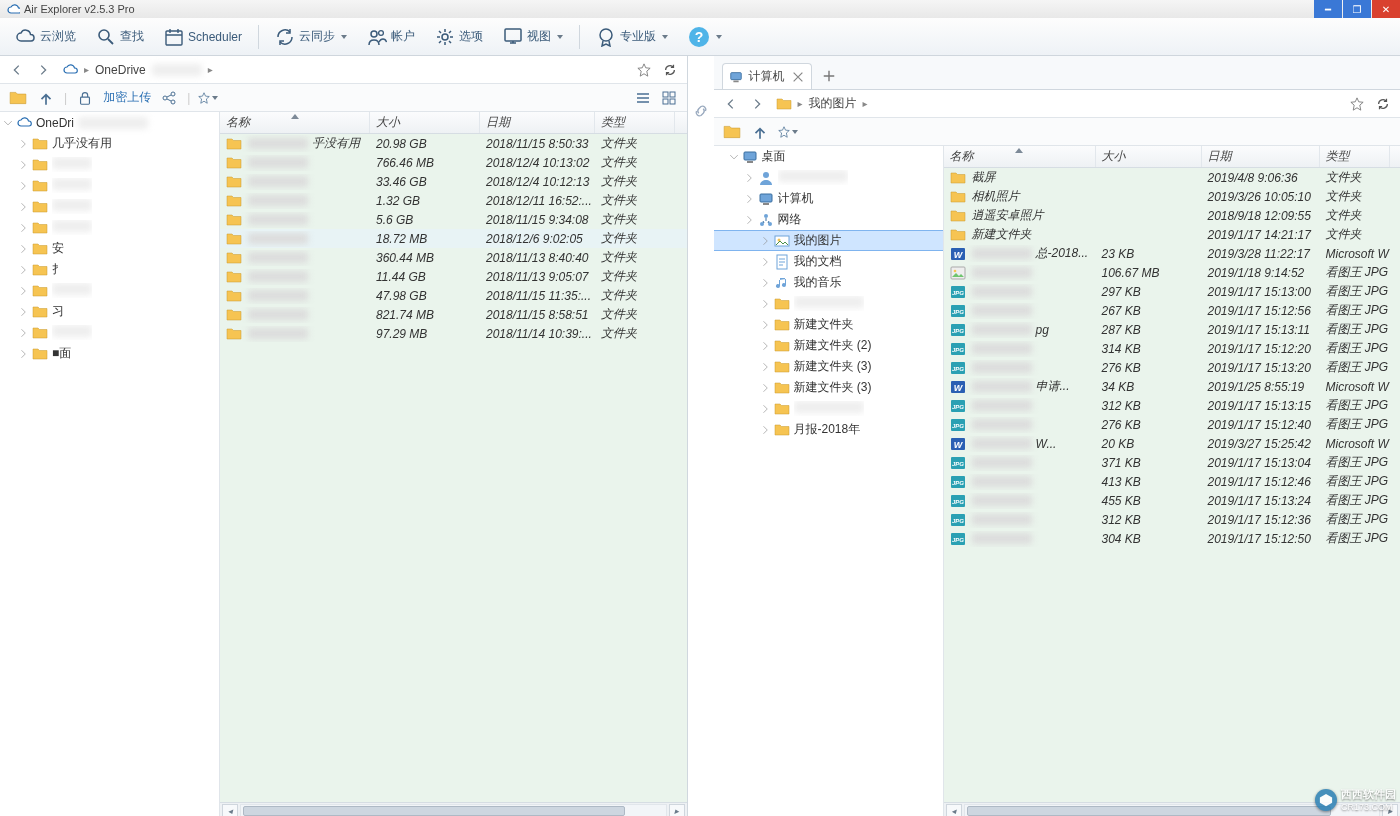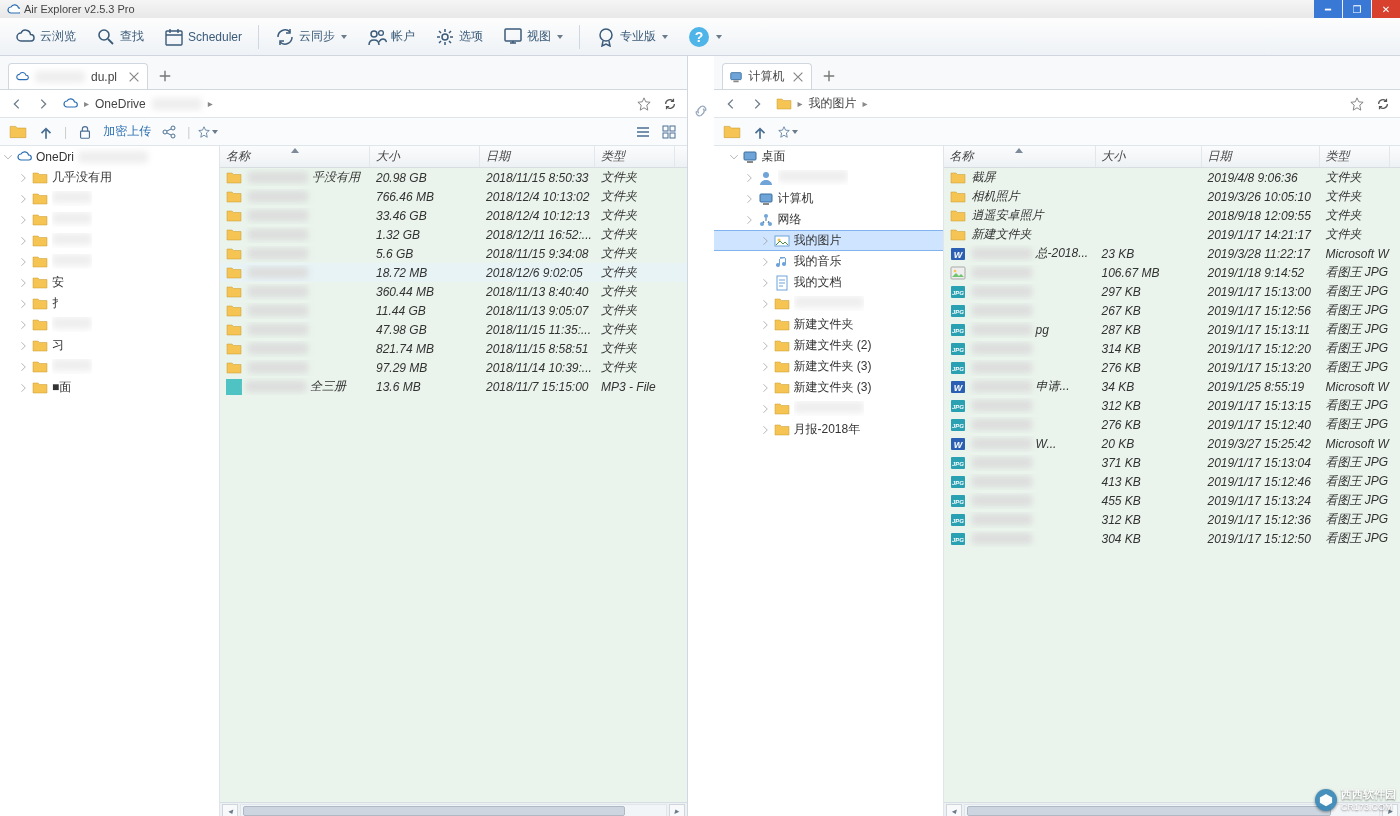--- a/index.html
+++ b/index.html
@@ -289,37 +289,20 @@
       <svg viewBox="0 0 22 22">
         <use href="#i-qhelp"></use>
       </svg>
       <span class="dd-caret"></span>
     </div>
 </div>
 
 <div class="workspace">
 
   <div class="pane L">
-    <div class="tabs">
-      <div class="tab">
-        <svg class="ticon" viewBox="0 0 16 16">
-            <use href="#i-cloud"></use>
-          </svg>
-        <span class="blur" style="min-width:50px"></span>
-        <span>du.pl</span>
-        <svg class="tclose" viewBox="0 0 16 16">
-            <use href="#i-close"></use>
-          </svg>
-      </div>
-      <div class="tab-add">
-          <svg width="14" height="14" viewBox="0 0 16 16">
-            <use href="#i-plus"></use>
-          </svg>
-        </div>
-    </div>
     <div class="navrow">
       <div class="navbtn">
           <svg width="14" height="14" viewBox="0 0 16 16">
             <use href="#i-arrow-l"></use>
           </svg>
         </div>
       <div class="navbtn">
           <svg width="14" height="14" viewBox="0 0 16 16">
             <use href="#i-arrow-r"></use>
           </svg>
@@ -655,32 +638,20 @@
       <div class="fc c1 fname">
                 <svg class="ticon2" viewBox="0 0 16 16">
                   <use href="#i-folder"></use>
                 </svg>
                 <span class="blurfile"></span>
               </div>
       <div class="fc c2">97.29 MB</div>
       <div class="fc c3">2018/11/14 10:39:...</div>
       <div class="fc c4">文件夹</div>
     </div>
-            <div class="frow">
-      <div class="fc c1 fname">
-                <svg class="ficon" viewBox="0 0 16 16">
-                  <rect width="16" height="16" fill="#4fc3c3"></rect>
-                </svg>
-                <span class="blurfile"></span>
-                <span>全三册</span>
-              </div>
-      <div class="fc c2">13.6 MB</div>
-      <div class="fc c3">2018/11/7 15:15:00</div>
-      <div class="fc c4">MP3 - File</div>
-    </div>
           </div>
         <div class="hscroll">
           <div class="sbtn">◂</div>
           <div class="strack">
               <div class="sthumb" style="left:2px;width:90%"></div>
             </div>
           <div class="sbtn">▸</div>
         </div>
       </div>
     </div>
@@ -814,34 +785,34 @@
             </svg>
             <span class="lbl">我的图片</span>
           </div>
           <div class="treeitem" style="padding-left:46px">
             <span class="twist">
               <svg width="10" height="10" viewBox="0 0 16 16">
                 <use href="#i-twist-r"></use>
               </svg>
             </span>
             <svg class="ticon2" viewBox="0 0 16 16">
+              <use href="#i-doc"></use>
+            </svg>
+            <span class="lbl">我的文档</span>
+          </div>
+          <div class="treeitem" style="padding-left:46px">
+            <span class="twist">
+              <svg width="10" height="10" viewBox="0 0 16 16">
+                <use href="#i-twist-r"></use>
+              </svg>
+            </span>
+            <svg class="ticon2" viewBox="0 0 16 16">
               <use href="#i-music"></use>
             </svg>
             <span class="lbl">我的音乐</span>
-          </div>
-          <div class="treeitem" style="padding-left:46px">
-            <span class="twist">
-              <svg width="10" height="10" viewBox="0 0 16 16">
-                <use href="#i-twist-r"></use>
-              </svg>
-            </span>
-            <svg class="ticon2" viewBox="0 0 16 16">
-              <use href="#i-doc"></use>
-            </svg>
-            <span class="lbl">我的文档</span>
           </div>
           <div class="treeitem" style="padding-left:46px">
             <span class="twist">
               <svg width="10" height="10" viewBox="0 0 16 16">
                 <use href="#i-twist-r"></use>
               </svg>
             </span>
             <svg class="ticon2" viewBox="0 0 16 16">
               <use href="#i-folder"></use>
             </svg>

